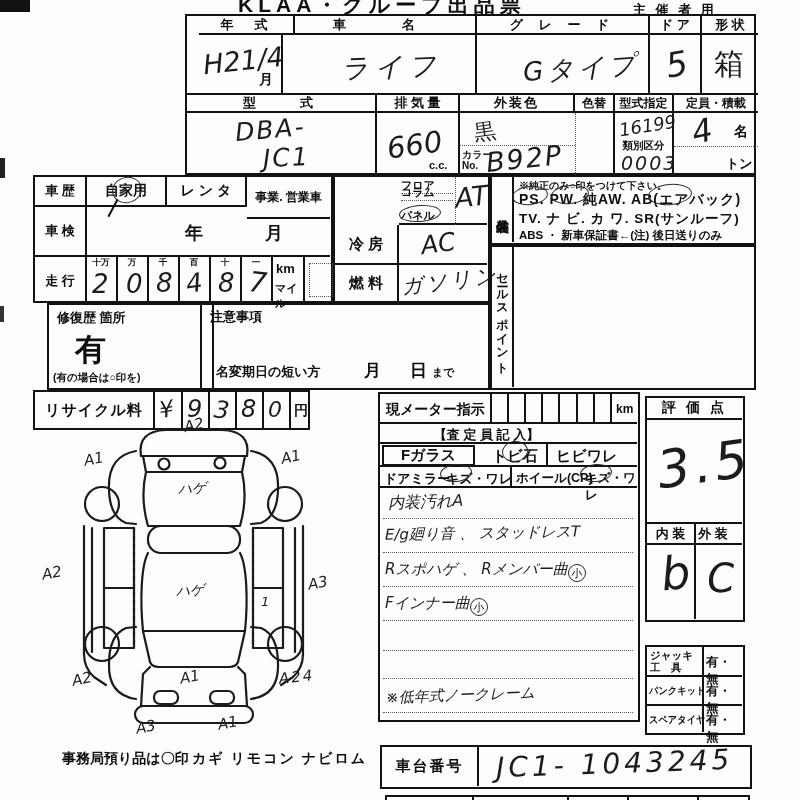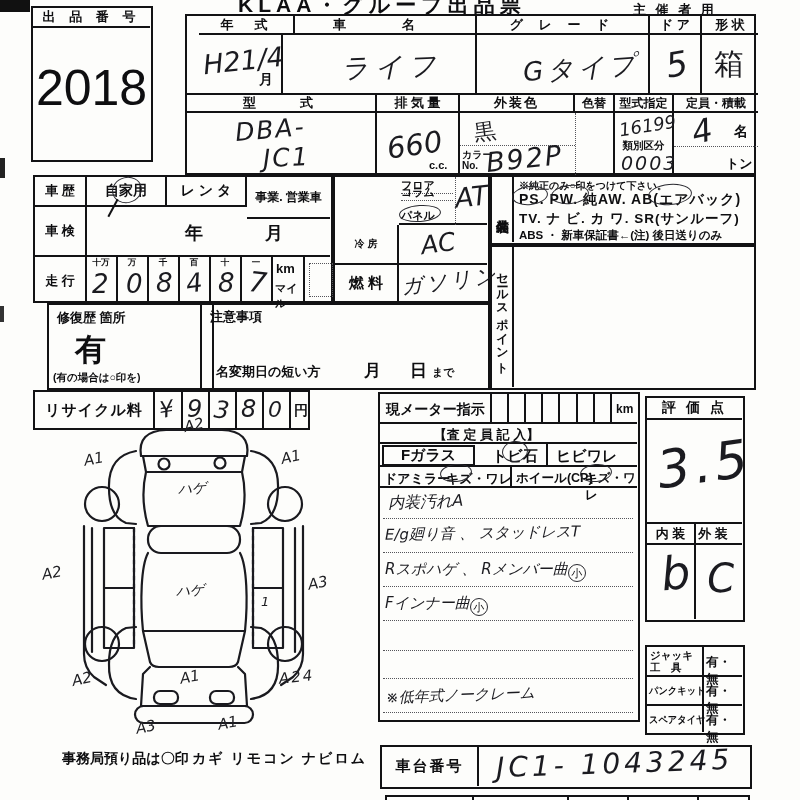--- a/index.html
+++ b/index.html
@@ -27,24 +27,20 @@
 
 <div id="sheet">
 
   <div class="a" style="left:0;top:0;width:30px;height:12px;background:#111"></div>
   <div class="a" style="left:0;top:158px;width:5px;height:20px;background:#222"></div>
   <div class="a" style="left:0;top:306px;width:4px;height:16px;background:#333"></div>
 
   <div class="a hd" style="left:238px;top:-9px;font-size:21px;letter-spacing:5px">KLAA・グループ出品票</div>
   <div class="a hd" style="left:633px;top:1px;font-size:13px;letter-spacing:3px">主 催 者 用</div>
 
-  <div class="b bb" style="left:31px;top:6px;width:122px;height:156px">
-    <div class="a c hd" style="left:0;top:0;width:117px;height:20px;border-bottom:2px solid #121214;font-size:13px;letter-spacing:5px">出 品 番 号</div>
-    <div class="a c" style="left:0;top:40px;width:117px;height:80px;font-size:50px;font-weight:500">2018</div>
-  </div>
 
   <div class="b bb" style="left:185px;top:14px;width:571px;height:161px">
     <div class="cell c hd" style="left:12px;top:0;width:96px;height:19px;font-size:13px;letter-spacing:4px">年　式</div>
     <div class="cell c hd" style="left:96px;top:0;width:194px;height:19px;font-size:13px;letter-spacing:10px">車　　名</div>
     <div class="cell c hd" style="left:290px;top:0;width:173px;height:19px;font-size:13px;letter-spacing:6px">グ レ ー ド</div>
     <div class="cell c hd" style="left:463px;top:0;width:52px;height:19px;font-size:13px">ド ア</div>
     <div class="cell c hd nr" style="left:515px;top:0;width:56px;height:19px;font-size:13px">形 状</div>
 
     <div class="cell" style="left:0;top:19px;width:96px;height:60px">
       <span class="hw" style="left:16px;top:12px;font-size:27px;transform:rotate(-6deg)">H21/4</span>
@@ -144,21 +140,21 @@
   </div>
 
   <div class="b bb" style="left:333px;top:175px;width:157px;height:128px">
     <div class="cell nr" style="left:64px;top:0;width:88px;height:48px">
       <div class="a hd" style="left:2px;top:1px;width:52px;font-size:11px;border-bottom:1.4px dotted #55555a">フロア</div>
       <div class="a hd" style="left:2px;top:8px;width:52px;font-size:11px;border-bottom:1.4px dotted #55555a">コラム</div>
       <div class="a hd" style="left:2px;top:31px;width:52px;font-size:11px">パネル</div>
       <div class="dotv" style="left:56px;top:0;height:48px"></div>
       <span class="hw" style="left:56px;top:6px;font-size:27px;transform:rotate(-6deg)">AT</span>
     </div>
-    <div class="cell c hd" style="left:0;top:48px;width:64px;height:40px;font-size:10px">冷 房</div>
+    <div class="cell c hd" style="left:0;top:48px;width:64px;height:40px;font-size:15px">冷 房</div>
     <div class="cell nr" style="left:64px;top:48px;width:88px;height:40px">
       <span class="hw" style="left:22px;top:6px;font-size:25px;transform:rotate(-8deg)">AC</span>
     </div>
     <div class="cell c hd nb" style="left:0;top:88px;width:64px;height:36px;font-size:15px">燃 料</div>
     <div class="cell nr nb" style="left:64px;top:88px;width:88px;height:36px">
       <span class="hw" style="left:2px;top:6px;font-size:21px;letter-spacing:3px;transform:rotate(-7deg)">ガソリン</span>
     </div>
   </div>
   <div class="circ" style="left:399px;top:205px;width:42px;height:17px;transform:rotate(-4deg)"></div>
   <div class="circ" style="left:112px;top:177px;width:30px;height:26px;transform:rotate(-14deg)"></div>

